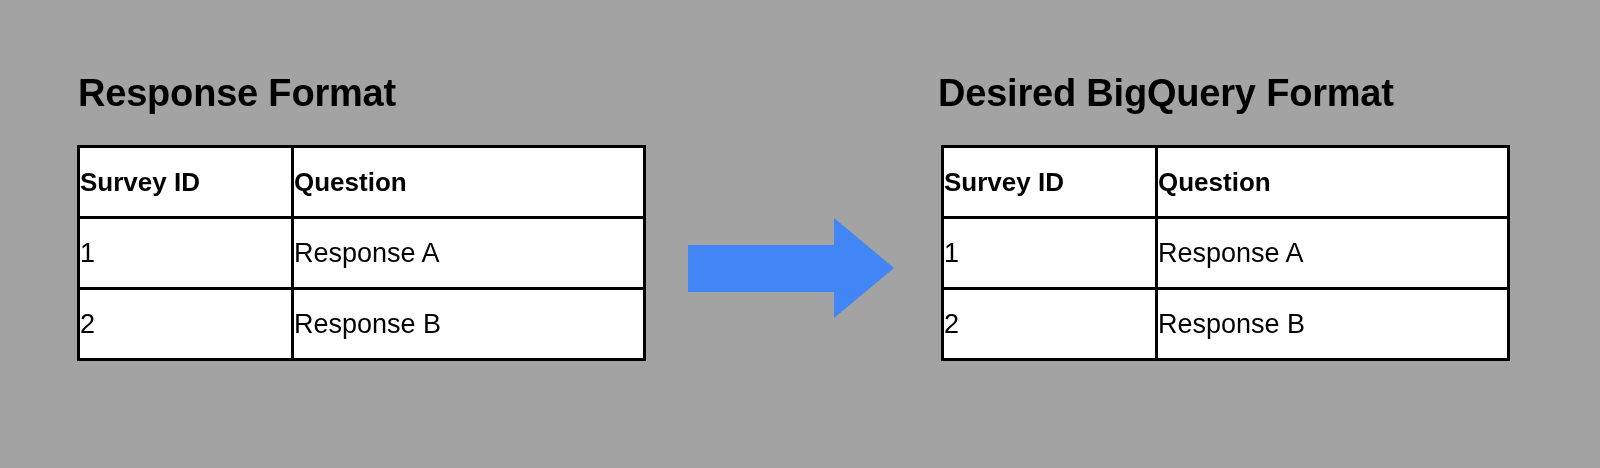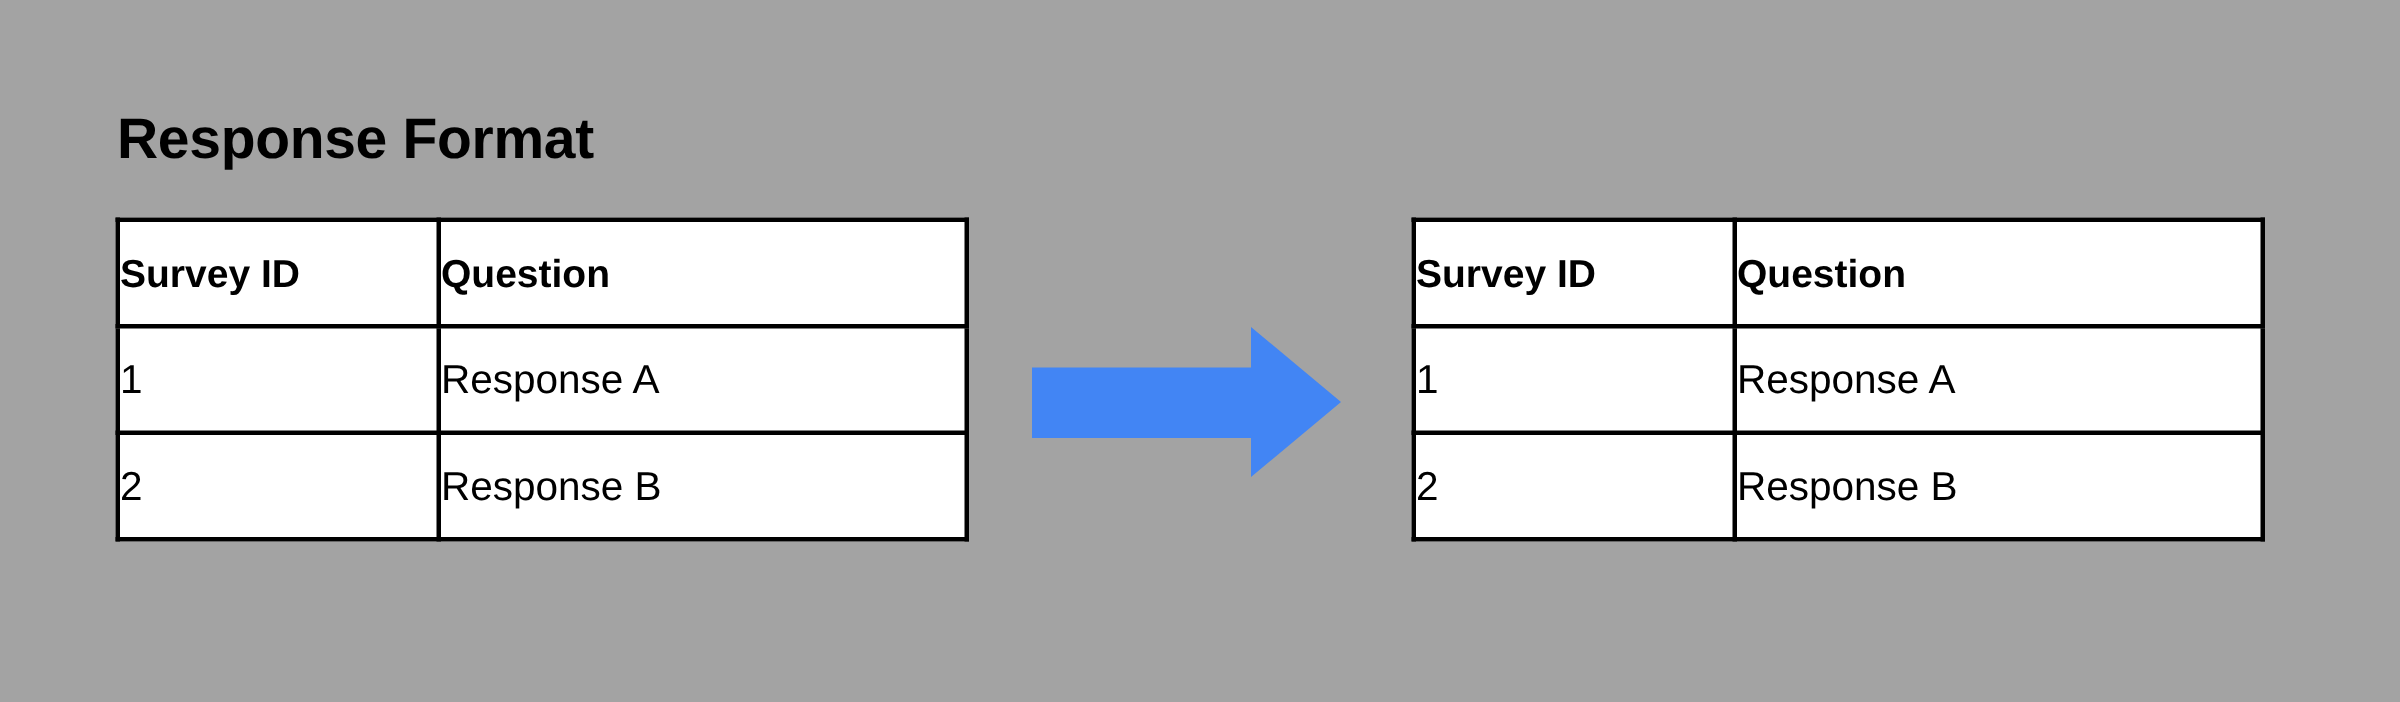--- a/index.html
+++ b/index.html
@@ -119,20 +119,21 @@
     </table>
   </div>
 
   <div class="arrow-wrap">
     <svg width="210" height="104" viewBox="0 0 210 104" xmlns="http://www.w3.org/2000/svg">
       <polygon id="arrow-shape" points="2,29 148,29 148,2 208,52 148,102 148,76 2,76" fill="#4285f4"></polygon>
     </svg>
   </div>
 
   <div class="panel panel-right">
+    <div class="panel-title">Desired BigQuery Format</div>
 
     <table class="data-table">
       <colgroup>
         <col class="col-id">
         <col class="col-question">
       </colgroup>
       <thead>
         <tr>
           <th style="border-color: rgb(0, 0, 0);">Survey ID</th>
           <th style="border-color: rgb(0, 0, 0);">Question</th>

